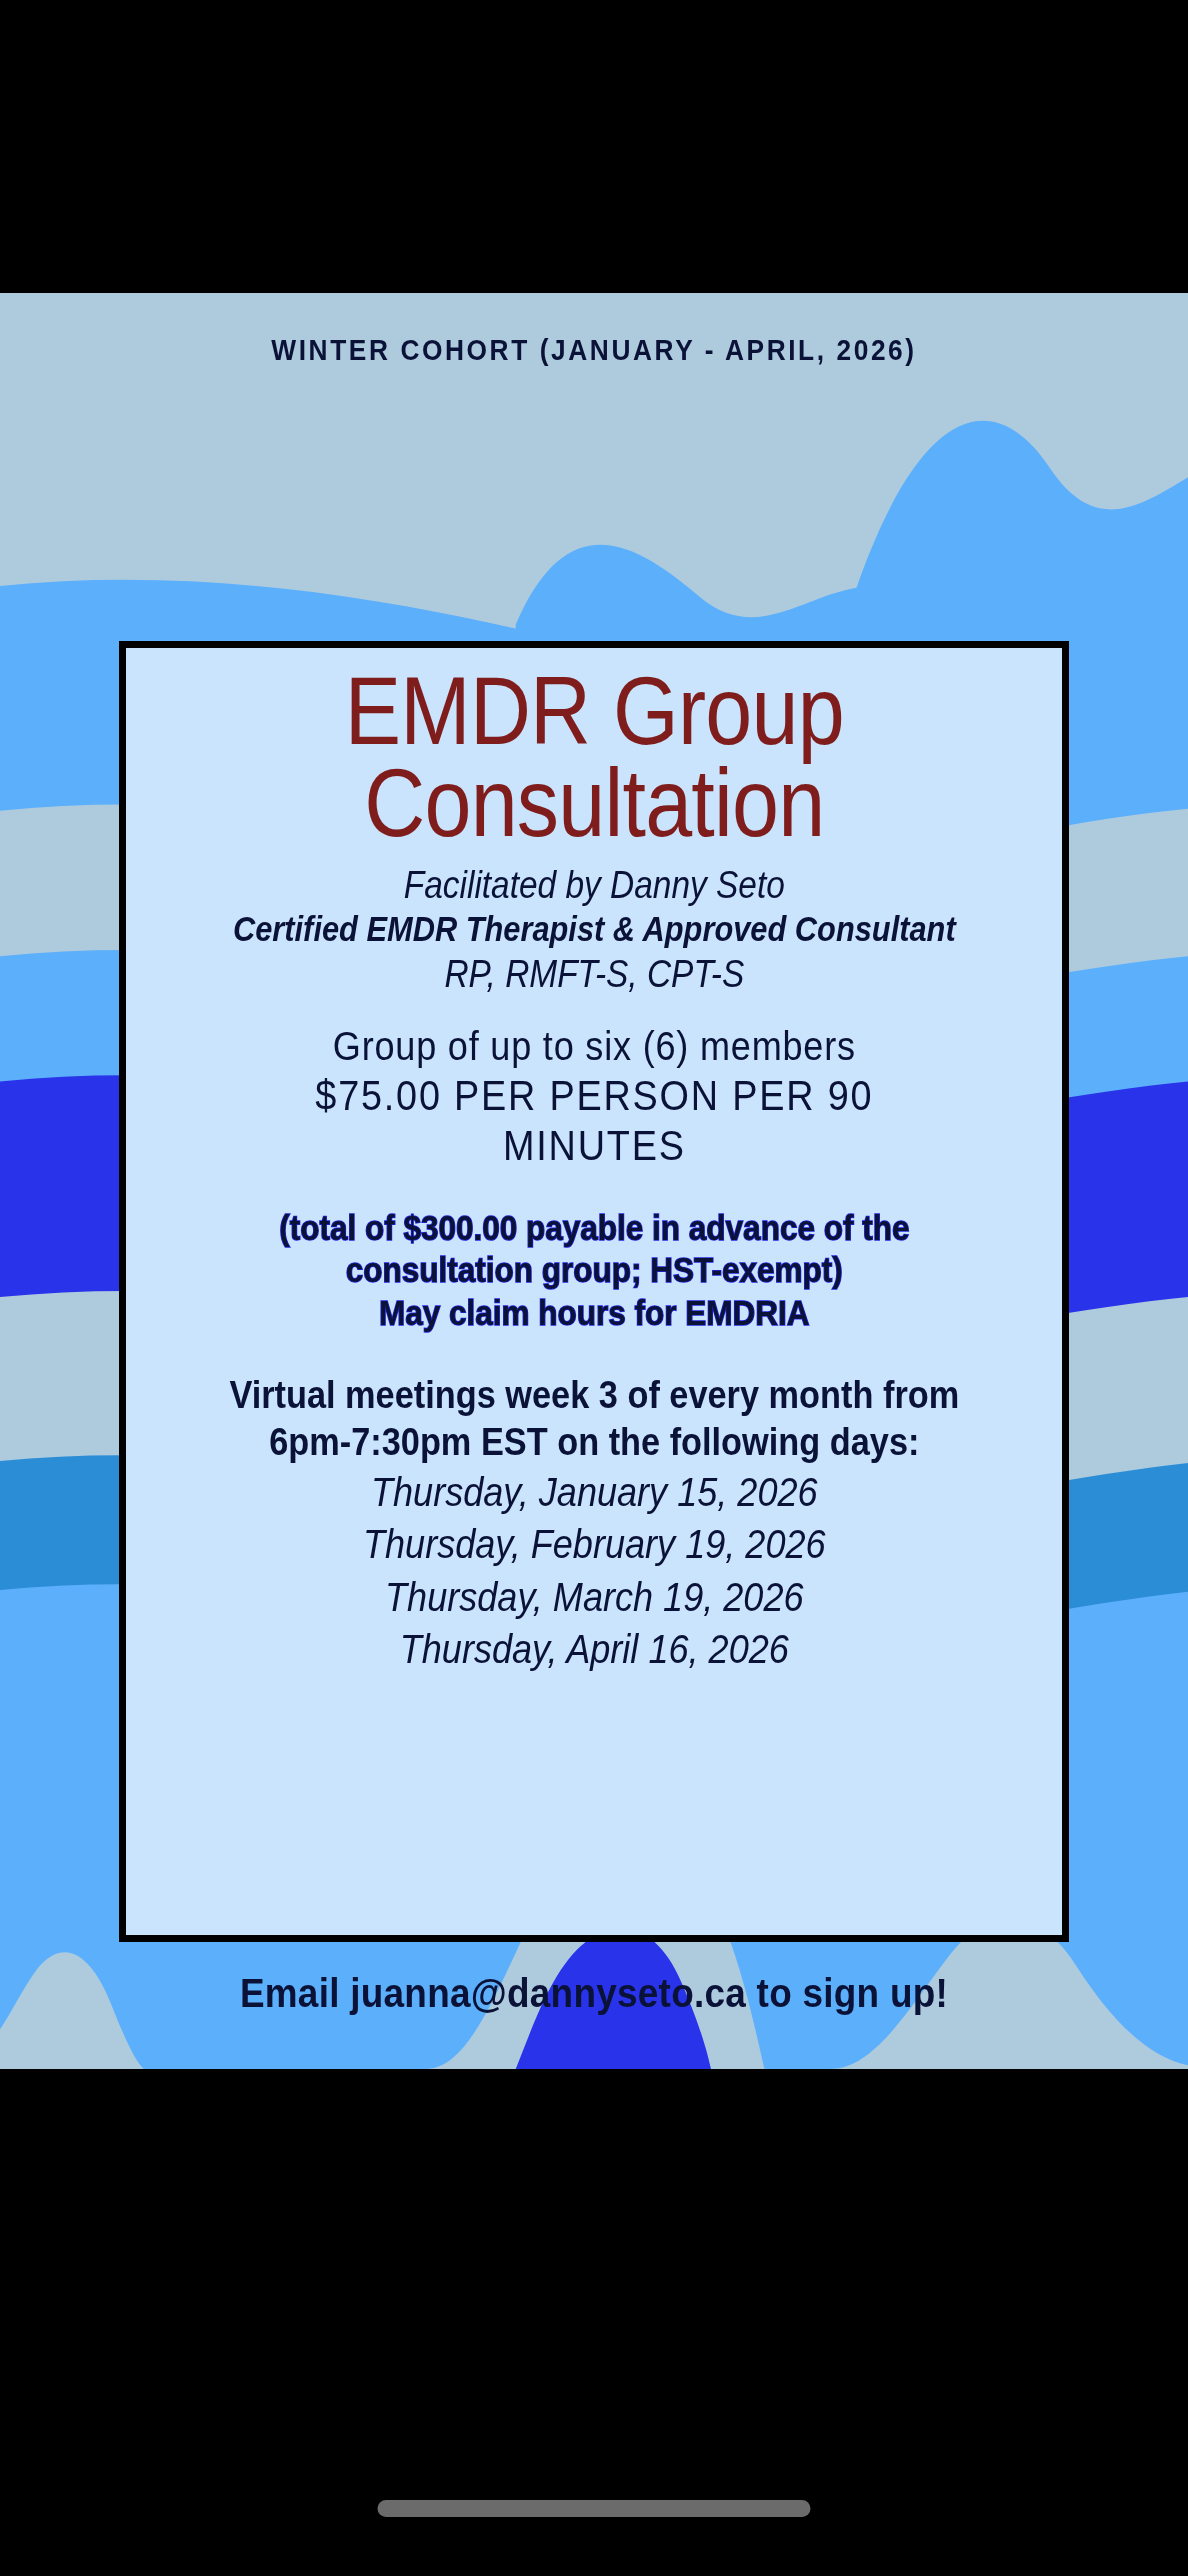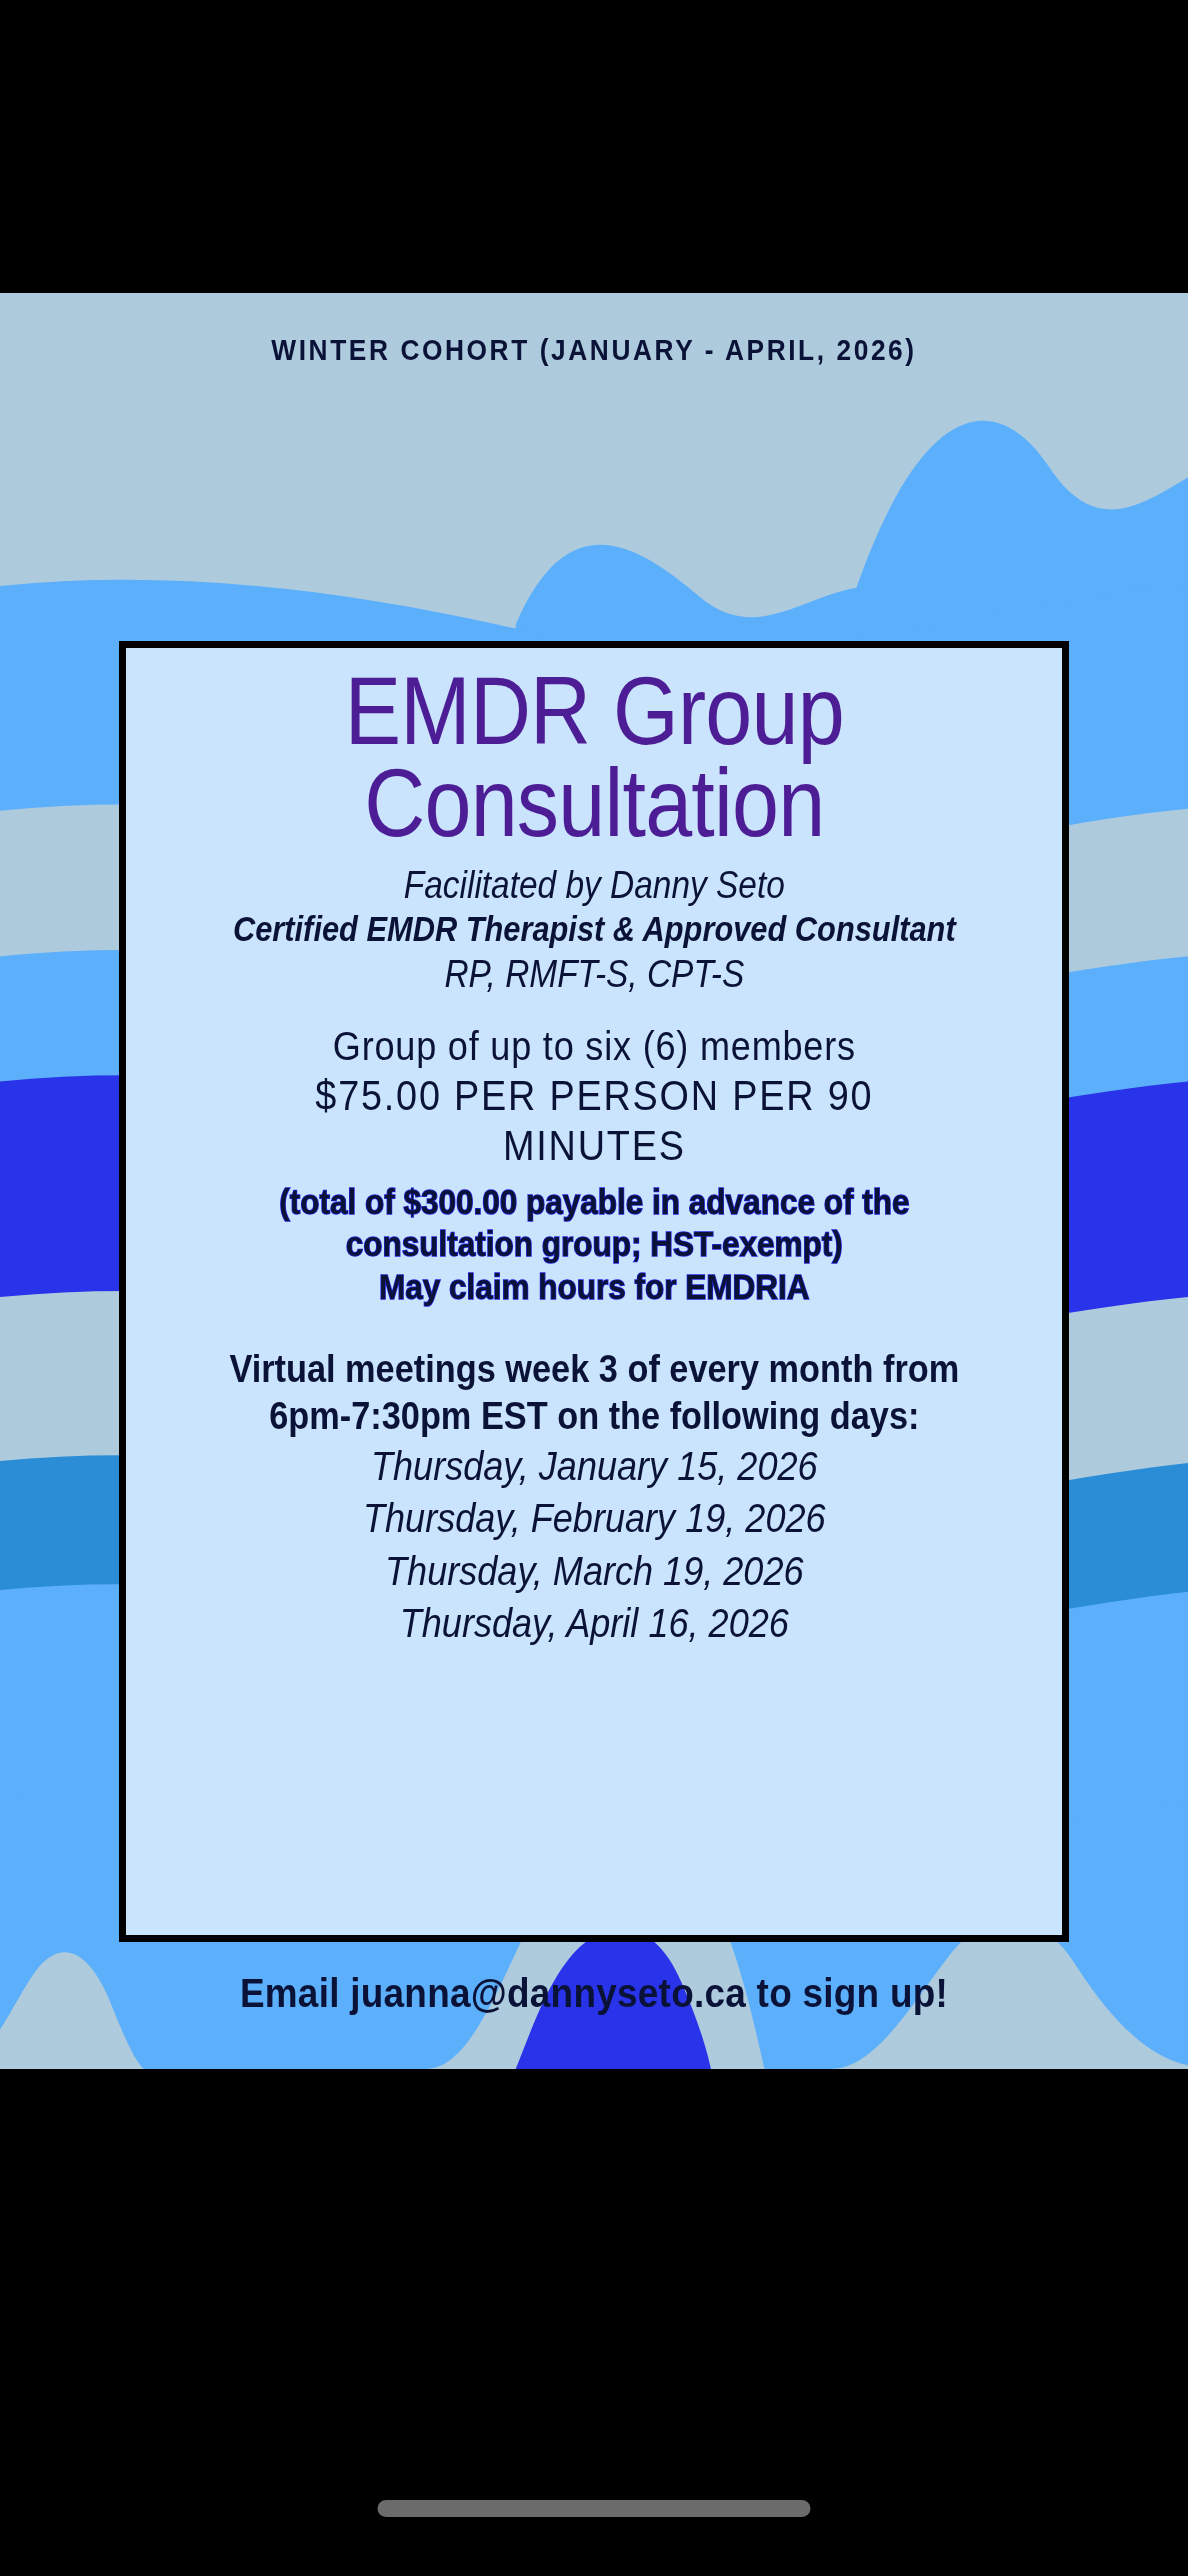--- a/index.html
+++ b/index.html
@@ -73,21 +73,21 @@
     overflow: hidden;
   }
 
   #poster-title {
     font-family: "Liberation Sans Narrow", "Liberation Sans", sans-serif;
     font-weight: 400;
     font-size: 96px;
     line-height: 0.96;
     letter-spacing: -0.9px;
     margin-top: 3.7px;
-    color: #4c1d95;
+    color: #7f1d1d;
   }
   #poster-title .tl {
     display: block;
     transform: scaleX(0.88);
     transform-origin: center;
     white-space: nowrap;
   }
 
   .facilitator-block { margin-top: 13px; }
   .facil-line {
@@ -123,21 +123,21 @@
     font-weight: 400;
     font-size: 42px;
     line-height: 1.18;
     letter-spacing: 2px;
     color: #0B1238;
     transform: scaleX(0.90);
     transform-origin: center;
     white-space: nowrap;
   }
 
-  .note-block { margin-top: 10px; }
+  .note-block { margin-top: 36px; }
   .note-line {
     font-family: "Liberation Sans Narrow", "Liberation Sans", sans-serif;
     font-weight: 700;
     font-size: 35px;
     line-height: 1.22;
     color: #0B1238;
     -webkit-text-stroke: 1.5px #2424E6;
     paint-order: stroke fill;
     transform: scaleX(0.90);
     transform-origin: center;

